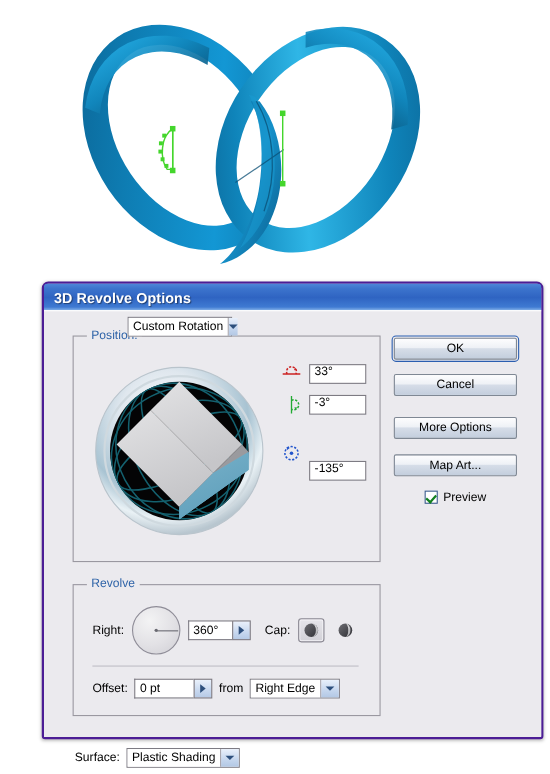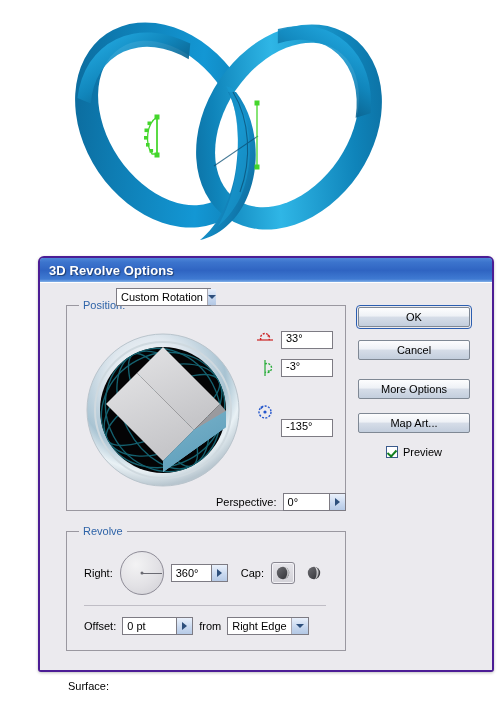--- a/index.html
+++ b/index.html
@@ -402,29 +402,20 @@
           <circle cx="9" cy="9" r="6" fill="none" stroke="#2255cc" stroke-width="1.4" stroke-dasharray="2 1.4"></circle>
           <circle cx="9" cy="9" r="1.6" fill="#2255cc"></circle>
           <path d="M 4.5 3.4 L 7.4 4.2 L 5.0 6.2 Z" fill="#2255cc"></path>
         </svg>
         <div class="textfield" style="width:52px;margin-top:32px;">
           <span>-135°</span>
         </div>
       </div>
     </div>
 
-    <div style="position:absolute;left:176px;top:210px;display:flex;align-items:center;gap:6px;">
-      <span class="label">Perspective:</span>
-      <div class="stepper">
-        <div class="fld" style="width:46px;">
-          <span>0°</span>
-        </div>
-        <div class="btn"></div>
-      </div>
-    </div>
 
     <div class="group" style="left:26px; top:248px; width:278px; height:118px;">
       <span class="group-title" style="left:12px;">
         <span class="label blue">Revolve</span>
       </span>
     </div>
 
     <div style="position:absolute;left:44px;top:268px;display:flex;align-items:center;gap:7px;">
       <span class="label">Right:</span>
       <div class="dial">
@@ -474,20 +465,24 @@
       </div>
       <span class="label">from</span>
       <div class="combo">
         <div class="val">Right Edge</div>
         <div class="arrow"></div>
       </div>
     </div>
 
     <div style="position:absolute;left:28px;top:378px;display:flex;align-items:center;gap:6px;margin-top:19px;">
       <span class="label">Surface:</span>
+      <div class="combo">
+        <div class="val">Plastic Shading</div>
+        <div class="arrow"></div>
+      </div>
     </div>
 
     <div style="position:absolute;left:318px;top:24px;width:112px;">
       <div class="btn-push default" style="margin-bottom:13px;">OK</div>
       <div class="btn-push" style="margin-bottom:19px;">Cancel</div>
       <div class="btn-push" style="margin-bottom:14px;">More Options</div>
       <div class="btn-push" style="margin-bottom:13px;">Map Art...</div>
       <div class="checkbox-row" style="justify-content:center;">
         <span class="cbox checked"></span>
         <span class="label">Preview</span>

